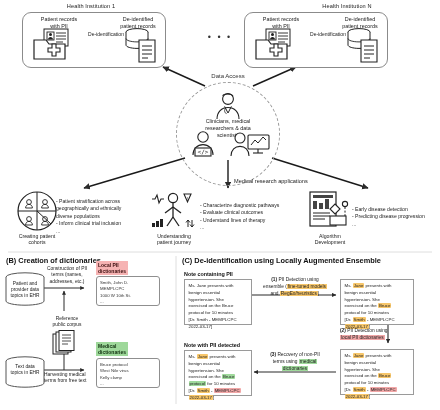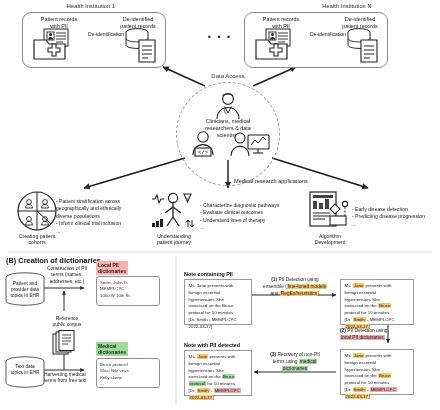--- a/index.html
+++ b/index.html
@@ -347,20 +347,21 @@
     <span class="tag tag-med" style="white-space:pre-line;">Medical
 dictionaries</span>
   </div>
   <div class="abs dictbox" style="left:96px; top:358px; width:64px; height:30px;">
     <div>Bruce protocol</div>
     <div>West Nile virus</div>
     <div>Kelly clamp</div>
     <div>...</div>
   </div>
 
+  <div class="abs panel-title" style="left:182px; top:256px;">(C) De-identification using Locally Augmented Ensemble</div>
 
   <div class="abs sub-title" style="left:184px; top:271px;">Note containing PII</div>
 
   <div class="abs note" style="left:184px; top:279px; width:68px; height:46px;">
     <div>Ms. Jane presents with</div>
     <div>benign essential</div>
     <div>hypertension. She</div>
     <div>exercised on the Bruce</div>
     <div>protocol for 10 minutes</div>
     <div>[Dr. Smith - MEMPLCPC</div>

